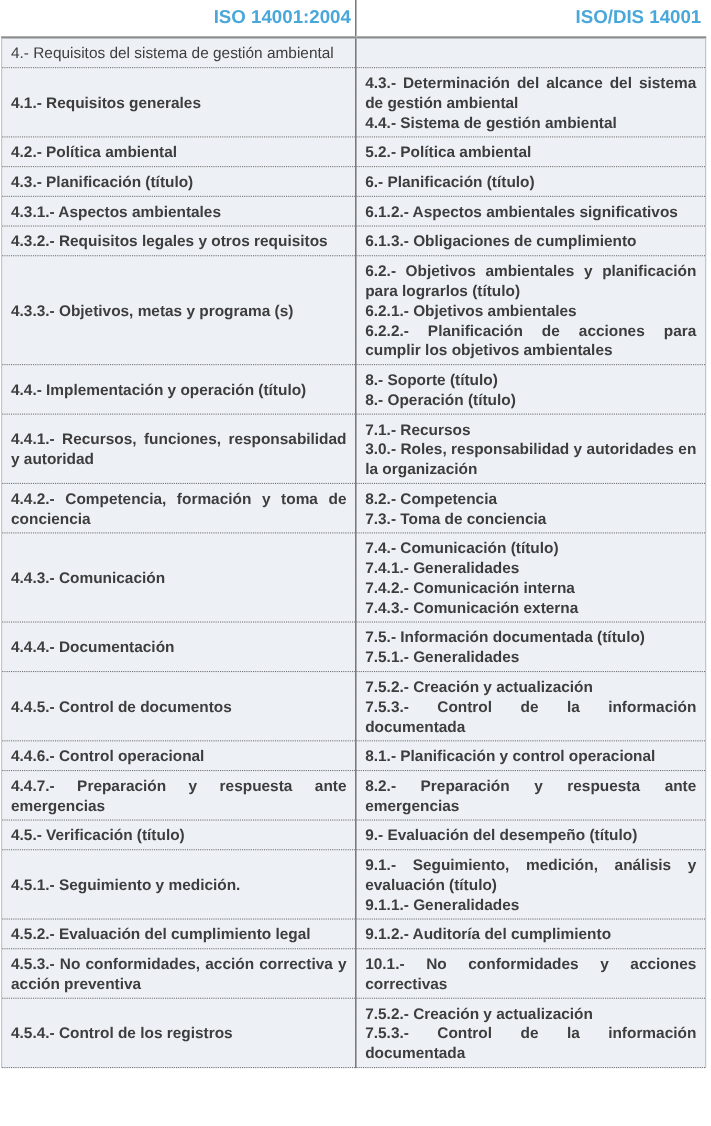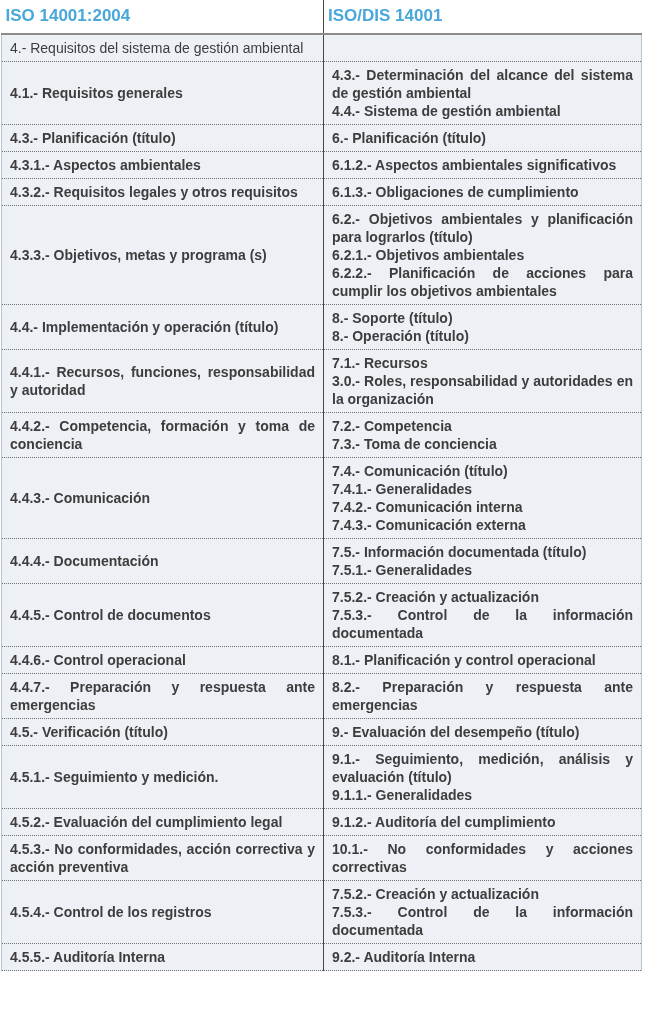--- a/index.html
+++ b/index.html
@@ -22,21 +22,21 @@
     table-layout:fixed;
     width:640px;
     margin:0 0 0 1px;
   }
   col.c1{width:322px;}
   col.c2{width:318px;}
   thead th{
     font-size:17px;
     font-weight:bold;
     color:var(--accent);
-    text-align:left;
+    text-align:right;
     padding:6px 4px 7px 4px;
     border-bottom:2px solid var(--rule);
     background:#ffffff;
   }
   thead th:first-child{border-right:1px solid var(--divider);}
   tbody td{
     font-size:14px;
     line-height:18px;
     padding:4px 8px;
     vertical-align:middle;
@@ -81,20 +81,28 @@
         <td>
           <div class="entry">4.1.- Requisitos generales</div>
         </td>
         <td>
           <div class="entry">4.3.- Determinación del alcance del sistema de gestión ambiental</div>
           <div class="entry">4.4.- Sistema de gestión ambiental</div>
         </td>
       </tr>
       <tr>
         <td>
+          <div class="entry">4.2.- Política ambiental</div>
+        </td>
+        <td>
+          <div class="entry">5.2.- Política ambiental</div>
+        </td>
+      </tr>
+      <tr>
+        <td>
           <div class="entry">4.3.- Planificación (título)</div>
         </td>
         <td>
           <div class="entry">6.- Planificación (título)</div>
         </td>
       </tr>
       <tr>
         <td>
           <div class="entry">4.3.1.- Aspectos ambientales</div>
         </td>
@@ -136,21 +144,21 @@
         <td>
           <div class="entry">7.1.- Recursos</div>
           <div class="entry">3.0.- Roles, responsabilidad y autoridades en la organización</div>
         </td>
       </tr>
       <tr>
         <td>
           <div class="entry">4.4.2.- Competencia, formación y toma de conciencia</div>
         </td>
         <td>
-          <div class="entry">7.2.- Competencia</div>
+          <div class="entry">8.2.- Competencia</div>
           <div class="entry">7.3.- Toma de conciencia</div>
         </td>
       </tr>
       <tr>
         <td>
           <div class="entry">4.4.3.- Comunicación</div>
         </td>
         <td>
           <div class="entry">7.4.- Comunicación (título)</div>
           <div class="entry">7.4.1.- Generalidades</div>
@@ -227,22 +235,14 @@
       </tr>
       <tr>
         <td>
           <div class="entry">4.5.4.- Control de los registros</div>
         </td>
         <td>
           <div class="entry">7.5.2.- Creación y actualización</div>
           <div class="entry">7.5.3.- Control de la información documentada</div>
         </td>
       </tr>
-      <tr>
-        <td>
-          <div class="entry">4.5.5.- Auditoría Interna</div>
-        </td>
-        <td>
-          <div class="entry">9.2.- Auditoría Interna</div>
-        </td>
-      </tr>
     </tbody>
 </table>
 
 </body></html>

